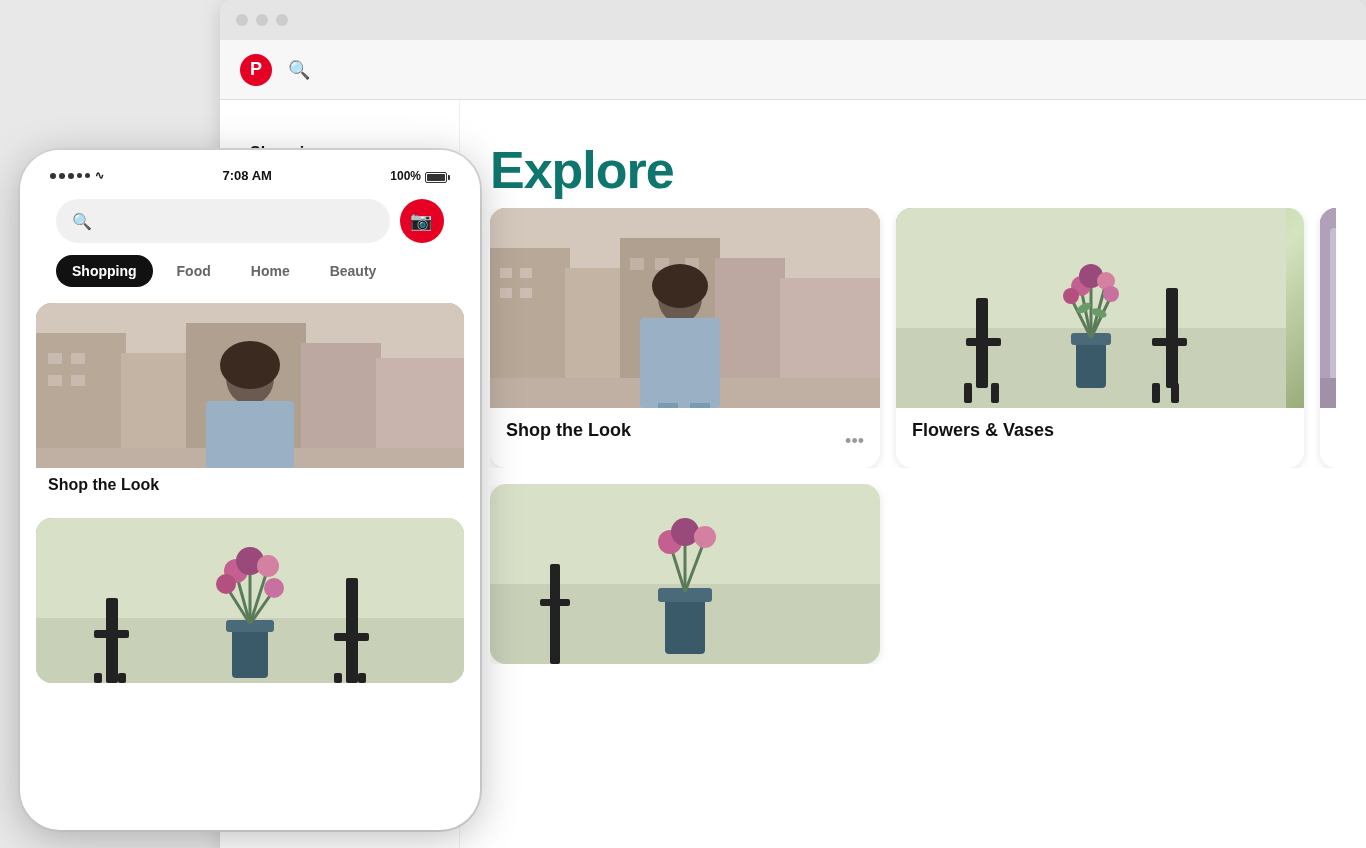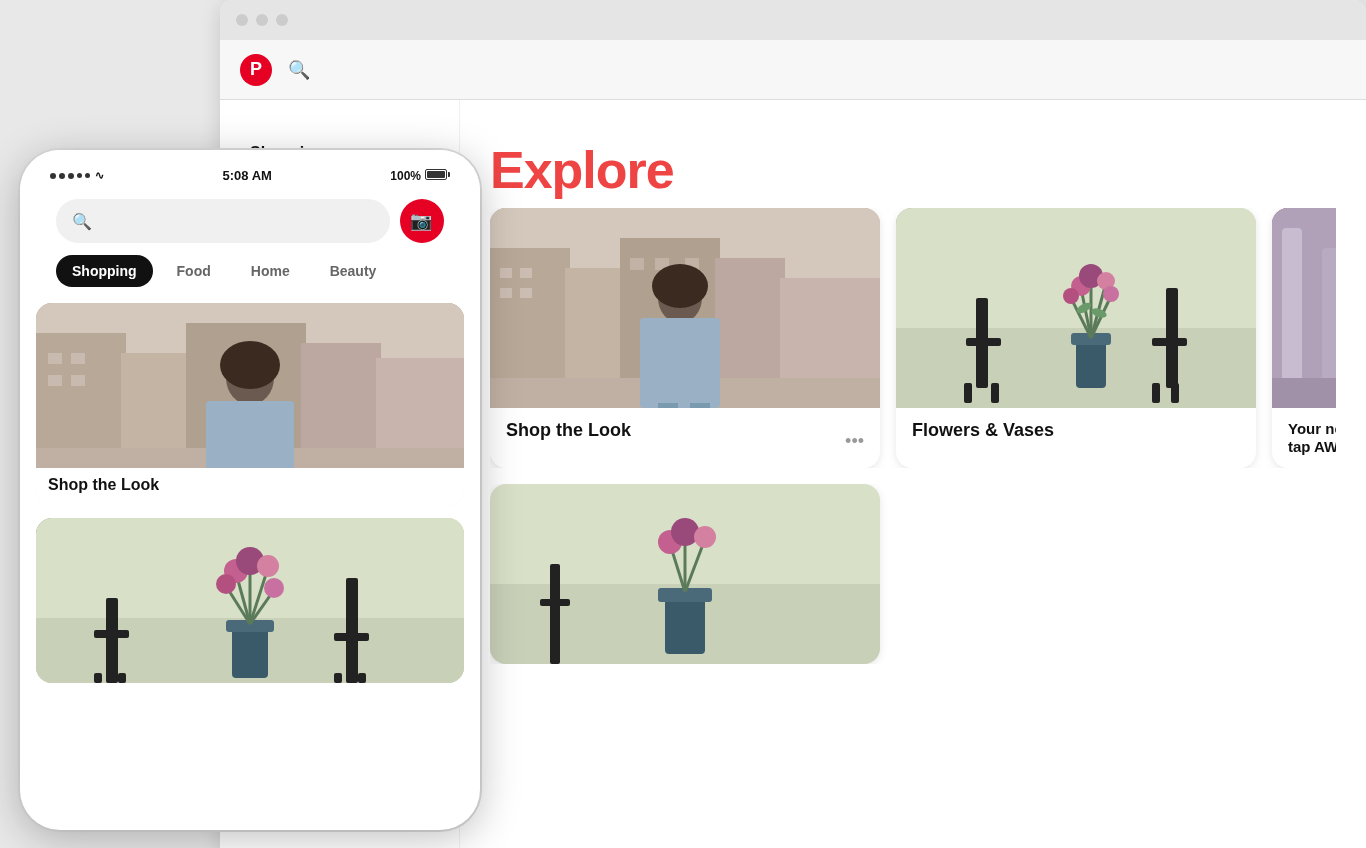--- a/index.html
+++ b/index.html
@@ -116,21 +116,21 @@
     
     .main-content {
       flex: 1;
       padding: 40px 30px;
       overflow: hidden;
     }
 
     .explore-title {
       font-size: 52px;
       font-weight: 700;
-      color: #ef4444;
+      color: #0f766e;
       letter-spacing: -1px;
       margin-bottom: 8px;
     }
 
     .explore-subtitle {
       font-size: 15px;
       color: #666;
       margin-bottom: 30px;
     }
 
@@ -266,21 +266,21 @@
       margin-left: 2px;
     }
 
     .status-center {
       font-size: 13px;
       font-weight: 600;
     }
 
     .status-right {
       display: flex;
-      align-items: flex-start;
+      align-items: flex-end;
       gap: 4px;
       font-size: 12px;
     }
 
     .battery-icon {
       display: inline-flex;
       align-items: center;
       gap: 1px;
     }
 
@@ -521,21 +521,21 @@
 
                 <ellipse cx="190" cy="78" rx="28" ry="22" fill="#3a2a20"></ellipse>
               </svg>
             </div>
             <div class="card-body">
               <span class="card-title">Shop the Look</span>
             </div>
             <span class="card-dots">•••</span>
           </div>
 
-          <div class="card" style="width:360px;">
+          <div class="card" style="width:408px;">
             <div class="card-image card-image-flowers">
               <svg viewBox="0 0 390 200" width="390" height="200" xmlns="http://www.w3.org/2000/svg">
                 <rect width="390" height="200" fill="#d8e0c8"></rect>
 
                 <rect x="0" y="120" width="390" height="80" fill="#c8d0b8"></rect>
 
                 <rect x="80" y="100" width="12" height="80" fill="#222" rx="2"></rect>
                 <rect x="80" y="90" width="12" height="40" fill="#222" rx="2"></rect>
                 <rect x="70" y="130" width="35" height="8" fill="#222" rx="2"></rect>
                 <rect x="68" y="175" width="8" height="20" fill="#222" rx="2"></rect>
@@ -622,21 +622,21 @@
   <div class="phone-notch-area">
     <div class="phone-status-bar">
       <div class="status-left">
         <div class="status-dot"></div>
         <div class="status-dot"></div>
         <div class="status-dot"></div>
         <div class="status-dot small"></div>
         <div class="status-dot small"></div>
         <span class="wifi-icon">∿</span>
       </div>
-      <div class="status-center">5:08 AM</div>
+      <div class="status-center">7:08 AM</div>
       <div class="status-right">
         <span>100%</span>
         <div class="battery-icon">
           <div class="battery-body">
             <div class="battery-fill"></div>
           </div>
           <div class="battery-tip"></div>
         </div>
       </div>
     </div>

